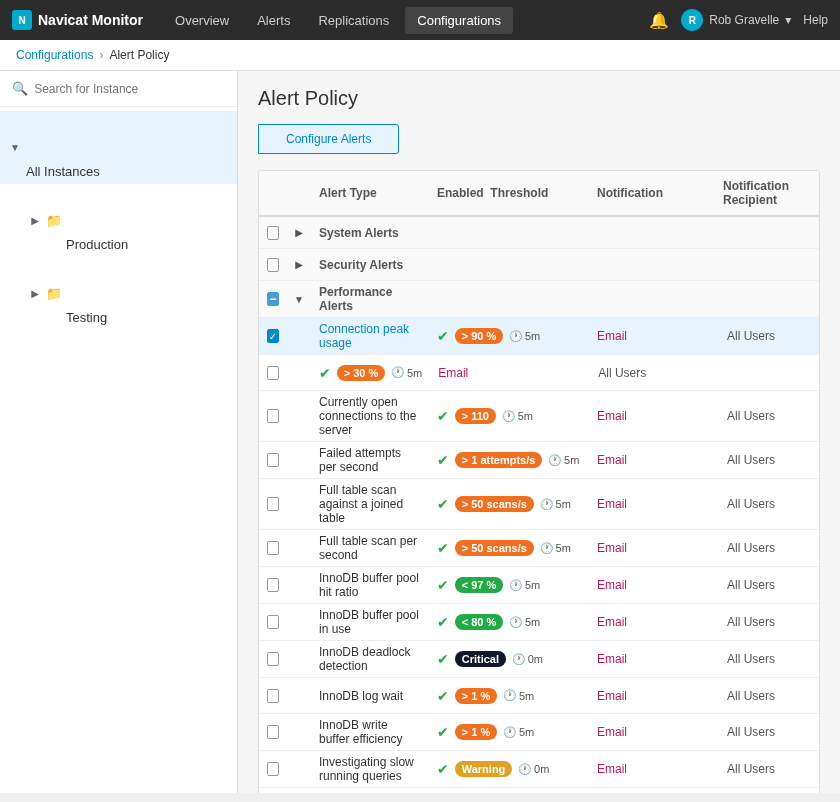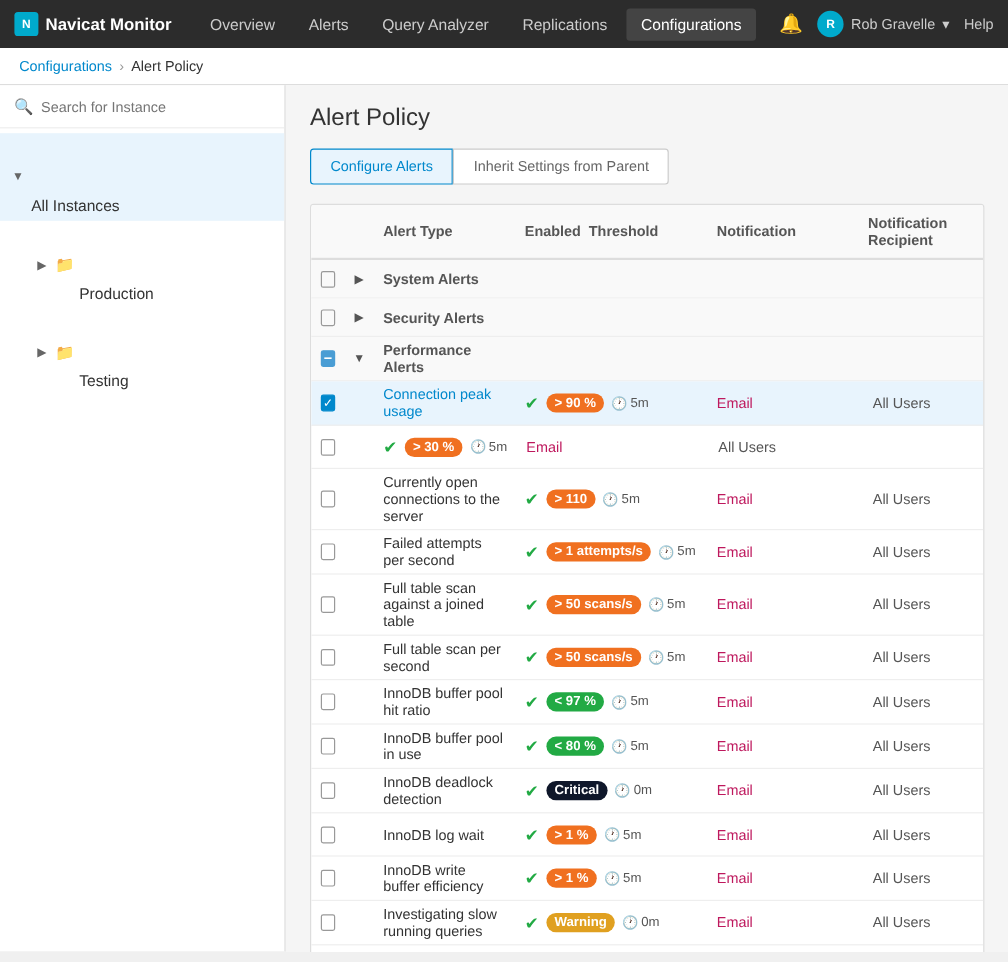--- a/index.html
+++ b/index.html
@@ -39,21 +39,21 @@
     .tree-label { font-size: 13px; color: #333; margin-top: 48px; }
     .tree-children { padding-left: 20px; }
     .all-instances-item { display: flex; align-items: center; gap: 4px; padding: 5px 8px; background: #e8f4fd; cursor: pointer; }
 
     
     .main { flex: 1; overflow-y: auto; padding: 16px 20px; background: #f5f5f5; }
     .page-title { font-size: 20px; font-weight: 500; color: #333; margin-bottom: 14px; }
 
     
     .tabs { display: flex; gap: 0; margin-bottom: 16px; }
-    .tab { padding: 7px 16px; border: 1px solid #ccc; background: #fff; cursor: pointer; font-size: 12px; color: #333; }
+    .tab { padding: 7px 27px; border: 1px solid #ccc; background: #fff; cursor: pointer; font-size: 12px; color: #333; }
     .tab:first-child { border-radius: 3px 0 0 3px; }
     .tab:last-child { border-radius: 0 3px 3px 0; }
     .tab.active { background: #e8f4fd; border-color: #0088cc; color: #0088cc; }
     .tab:not(.active) { color: #666; }
 
     
     .alert-table { background: #fff; border: 1px solid #ddd; border-radius: 3px; overflow: hidden; }
     .table-header { display: grid; grid-template-columns: 28px 24px 1fr 160px 130px 100px; align-items: center; background: #f9f9f9; border-bottom: 2px solid #ddd; padding: 8px 0; font-size: 12px; font-weight: 600; color: #555; }
     .th { padding: 0 8px; }
     .th.notification-recipient { padding: 0 4px; }
@@ -101,21 +101,20 @@
 <body>
 
 <div class="top-nav">
   <div class="logo">
     <div class="logo-icon">N</div>
     <span>Navicat Monitor</span>
   </div>
   <div class="nav-links">
     <div class="nav-link">Overview</div>
     <div class="nav-link">Alerts</div>
-    <div class="nav-link">Query Analyzer</div>
     <div class="nav-link">Replications</div>
     <div class="nav-link active">Configurations</div>
   </div>
   <div class="nav-right">
     <span class="nav-bell">🔔</span>
     <div class="nav-user">
       <div class="user-avatar">R</div>
       <span>Rob Gravelle</span>
       <span>▾</span>
     </div>
@@ -154,21 +153,20 @@
         </div>
       </div>
     </div>
   </div>
 
   <div class="main">
     <div class="page-title">Alert Policy</div>
 
     <div class="tabs">
       <div class="tab active">Configure Alerts</div>
-      <div class="tab">Inherit Settings from Parent</div>
     </div>
 
     <div class="alert-table">
 
       <div class="table-header">
         <div class="th"></div>
         <div class="th"></div>
         <div class="th">Alert Type</div>
         <div class="th">Enabled&nbsp;&nbsp;Threshold</div>
         <div class="th">Notification</div>

